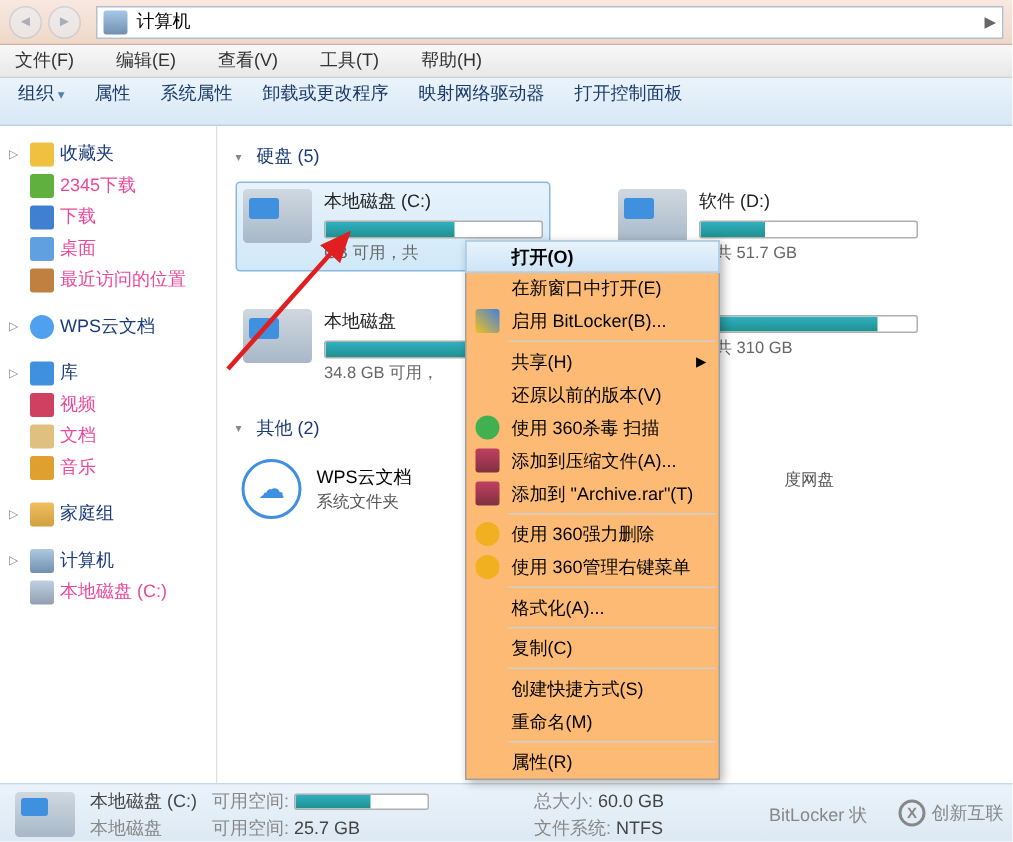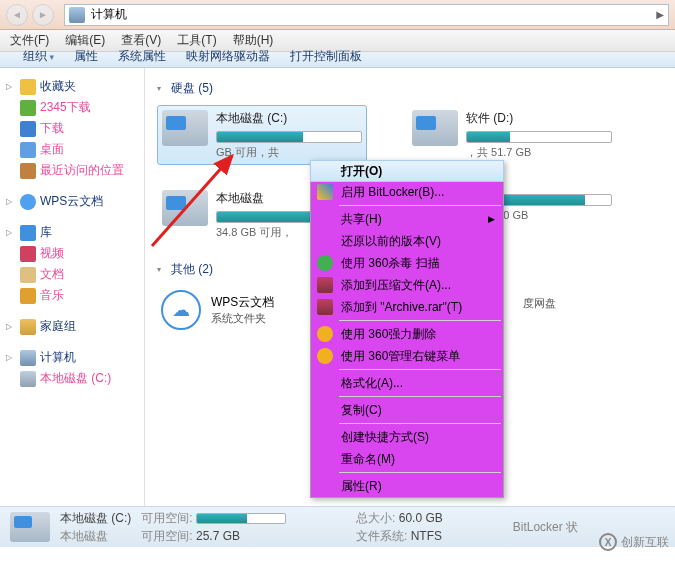--- a/index.html
+++ b/index.html
@@ -6,24 +6,24 @@
 body { width: 675px; height: 561px; background: #fff; overflow: hidden; position: relative; }
 
 .titlebar { height: 30px; background: linear-gradient(#f8e8e0, #f0d8c8); display: flex; align-items: center; padding: 0 6px; gap: 4px; border-bottom: 1px solid #d0b0a0; }
 .nav-btn { width: 22px; height: 22px; border-radius: 50%; background: #e8f0f8; border: 1px solid #b0c0d0; display: flex; align-items: center; justify-content: center; font-size: 10px; color: #6080a0; }
 .nav-btn.disabled { opacity: .5; }
 .addr-bar { flex: 1; height: 22px; background: #fff; border: 1px solid #b0c0d0; display: flex; align-items: center; padding: 0 4px; gap: 6px; margin-left: 6px; }
 .addr-icon { width: 16px; height: 16px; background: linear-gradient(#a8c8e8,#7090b0); border-radius: 2px; }
 .addr-text { flex: 1; }
 .arrow { color: #666; font-size: 10px; }
 
-.menubar { height: 22px; background: linear-gradient(#f8f8f8,#e8e8e8); display: flex; align-items: flex-start; padding: 0 4px; gap: 4px; border-bottom: 1px solid #d0d0d0; }
+.menubar { height: 22px; background: linear-gradient(#f8f8f8,#e8e8e8); display: flex; align-items: flex-start; padding: 0 4px; gap: 16px; border-bottom: 1px solid #d0d0d0; }
 .menuitem { padding: 2px 6px; color: #333; }
 
-.toolbar { height: 16px; background: linear-gradient(#eaf3fb,#d8e8f5); display: flex; align-items: flex-end; padding: 0 19px; gap: 12px; border-bottom: 1px solid #b8d0e0; }
+.toolbar { height: 32px; background: linear-gradient(#eaf3fb,#d8e8f5); display: flex; align-items: flex-start; padding: 0 8px; gap: 12px; border-bottom: 1px solid #b8d0e0; }
 .tb-item { color: #1a3a6a; padding: 2px 4px; }
 .tb-dd::after { content: " ▾"; font-size: 9px; color: #5080b0; }
 
 .body { display: flex; height: 438px; }
 .sidebar { width: 145px; background: #fff; border-right: 1px solid #e0e0e0; padding: 8px 2px; overflow-y: auto; overflow-x: hidden; }
 .sb-group { margin-bottom: 10px; }
 .sb-label { display: flex; align-items: center; gap: 4px; padding: 2px 4px; color: #ec4899; white-space: nowrap; }
 .sb-label.header { color: #1a3a7a; font-weight: normal; }
 .sb-icon { width: 16px; height: 16px; flex-shrink: 0; border-radius: 2px; }
 .sb-indent { padding-left: 18px; }
@@ -54,21 +54,21 @@
 .tile-info { flex: 1; min-width: 0; }
 .tile-title { color: #222; margin-bottom: 4px; }
 .bar { height: 12px; background: #fff; border: 1px solid #b0b0b0; border-radius: 2px; overflow: hidden; margin-bottom: 2px; }
 .bar-fill { height: 100%; background: linear-gradient(#30b0c0,#209090); }
 .bar-text { font-size: 11px; color: #666; white-space: nowrap; }
 .cloud-tile { display: flex; gap: 10px; align-items: center; width: 210px; padding: 4px; }
 .cloud-icon { width: 40px; height: 40px; border: 2px solid #4090e0; border-radius: 50%; display: flex; align-items: center; justify-content: center; color: #4090e0; font-size: 18px; }
 .other-partial { width: 70px; padding-top: 10px; }
 .partial-text { font-size: 11px; color: #555; }
 
-.context-menu { position: absolute; left: 310px; top: 160px; width: 194px; background: #d946ef; border: 1px solid #a0a0a0; box-shadow: 2px 2px 6px rgba(0,0,0,.3); z-index: 10; }
+.context-menu { position: absolute; left: 310px; top: 160px; width: 170px; background: #fdba74; border: 1px solid #a0a0a0; box-shadow: 2px 2px 6px rgba(0,0,0,.3); z-index: 10; }
 .cm-item { display: flex; align-items: center; height: 22px; padding: 0 10px 0 30px; position: relative; color: #000; }
 .cm-item.hover { background: linear-gradient(#e8f3fc,#cde5f8); border: 1px solid #aad0f0; margin: -1px; }
 .cm-item.bold { font-weight: bold; }
 .cm-sep { height: 1px; background: #d0d0d0; margin: 2px 2px 2px 28px; }
 .cm-icon { position: absolute; left: 6px; width: 16px; height: 16px; border-radius: 2px; }
 .cm-arrow { position: absolute; right: 8px; font-size: 9px; color: #000; }
 .ci-shield { background: linear-gradient(45deg,#f0c020,#4080e0); }
 .ci-360 { background: #40b050; border-radius: 50%; }
 .ci-rar { background: linear-gradient(#c04060,#803040); }
 .ci-360m { background: #f0b020; border-radius: 50%; }
@@ -104,20 +104,21 @@
   <span class="menuitem">编辑(E)</span>
   <span class="menuitem">查看(V)</span>
   <span class="menuitem">工具(T)</span>
   <span class="menuitem">帮助(H)</span>
 </div>
 
 <div class="toolbar">
   <span class="tb-item tb-dd">组织</span>
   <span class="tb-item">属性</span>
   <span class="tb-item">系统属性</span>
+  <span class="tb-item">卸载或更改程序</span>
   <span class="tb-item">映射网络驱动器</span>
   <span class="tb-item">打开控制面板</span>
 </div>
 
 <div class="body">
 
   <div class="sidebar">
     <div class="sb-group">
       <div class="sb-label header">
           <span class="tri">▷</span>
@@ -251,20 +252,23 @@
       </div>
     </div>
   </div>
 </div>
 
 <div class="context-menu" id="ctx">
     <div class="cm-item hover bold">
       <span>打开(O)</span>
     </div>
     <div class="cm-item">
+      <span>在新窗口中打开(E)</span>
+    </div>
+    <div class="cm-item">
       <span class="cm-icon ci-shield"></span>
       <span>启用 BitLocker(B)...</span>
     </div>
     <div class="cm-sep"></div>
     <div class="cm-item">
       <span>共享(H)</span>
       <span class="cm-arrow">▶</span>
     </div>
     <div class="cm-item">
       <span>还原以前的版本(V)</span>

